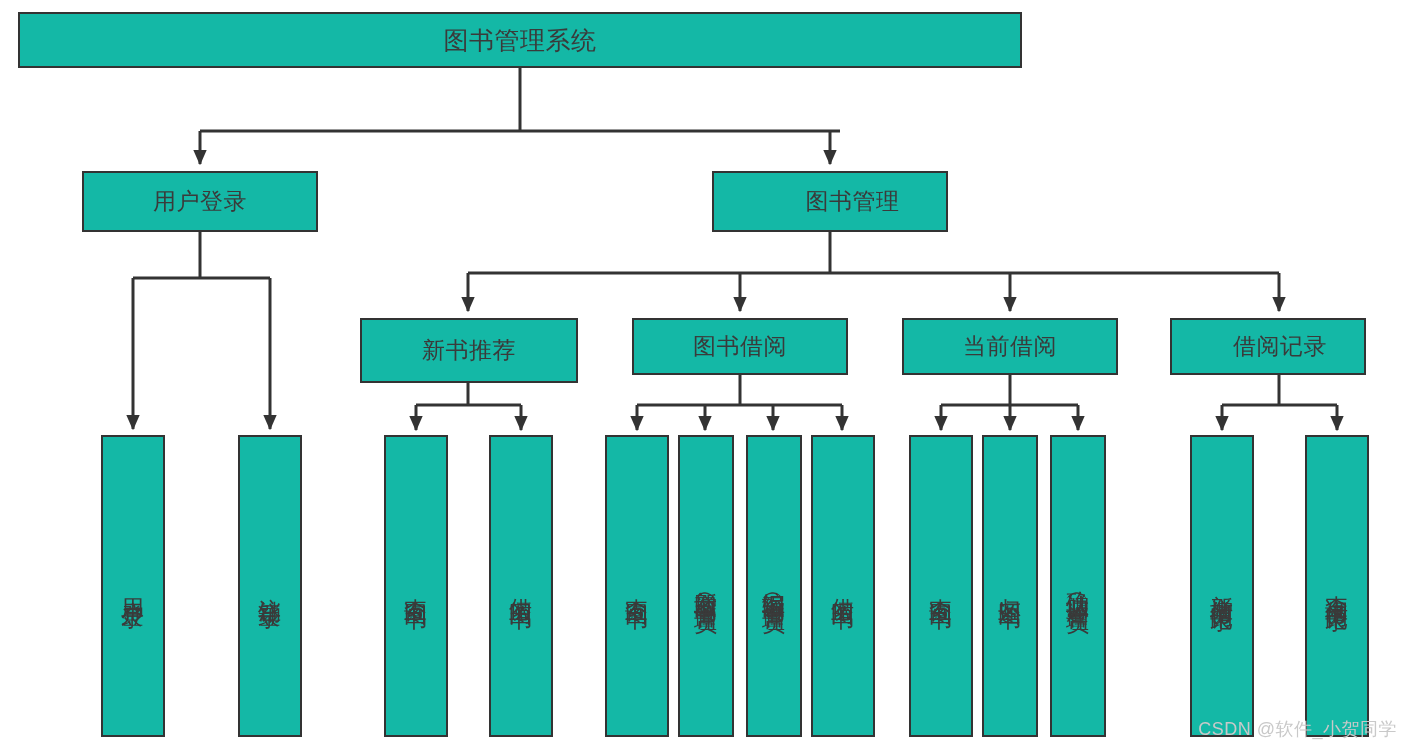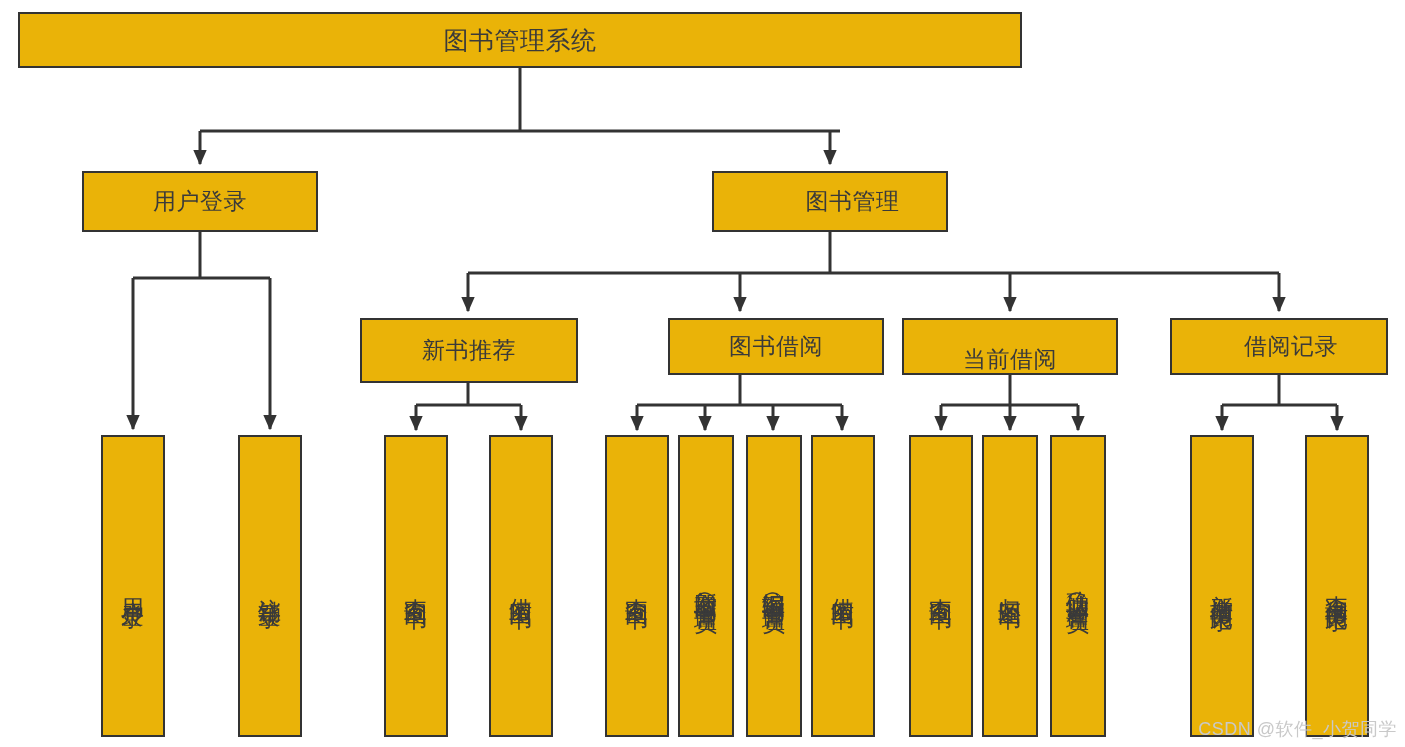--- a/index.html
+++ b/index.html
@@ -24,21 +24,21 @@
     left: 0;
     top: 0;
     width: 1405px;
     height: 747px;
     pointer-events: none;
   }
   .node {
     position: absolute;
     box-sizing: border-box;
     border: 2.5px solid #333333;
-    background: #eab308;
+    background: #14b8a6;
     display: flex;
     align-items: center;
     justify-content: center;
     color: #3a3a3a;
     line-height: 1.22;
   }
   .node.horiz {
     font-size: 23px;
     letter-spacing: 0.5px;
   }
@@ -133,29 +133,29 @@
   </div>
 
   <div class="node horiz" style="left:712px; top:171px; width:236px; height:61px;padding-left:45px;">
     <span class="label">图书管理</span>
   </div>
 
   <div class="node horiz" style="left:360px; top:318px; width:218px; height:65px;">
     <span class="label">新书推荐</span>
   </div>
 
-  <div class="node horiz" style="left:668px; top:318px; width:216px; height:57px;">
+  <div class="node horiz" style="left:632px; top:318px; width:216px; height:57px;">
     <span class="label">图书借阅</span>
   </div>
 
-  <div class="node horiz" style="left:902px; top:318px; width:216px; height:57px;align-items:flex-end;">
+  <div class="node horiz" style="left:902px; top:318px; width:216px; height:57px;">
     <span class="label">当前借阅</span>
   </div>
 
-  <div class="node horiz" style="left:1170px; top:318px; width:218px; height:57px;padding-left:24px;">
+  <div class="node horiz" style="left:1170px; top:318px; width:196px; height:57px;padding-left:24px;">
     <span class="label">借阅记录</span>
   </div>
 
   <div class="node vert" style="left:101px; top:435px; width:64px; height:302px;">
     <span class="label">用户登录</span>
   </div>
 
   <div class="node vert" style="left:238px; top:435px; width:64px; height:302px;">
     <span class="label">注销登录</span>
   </div>

